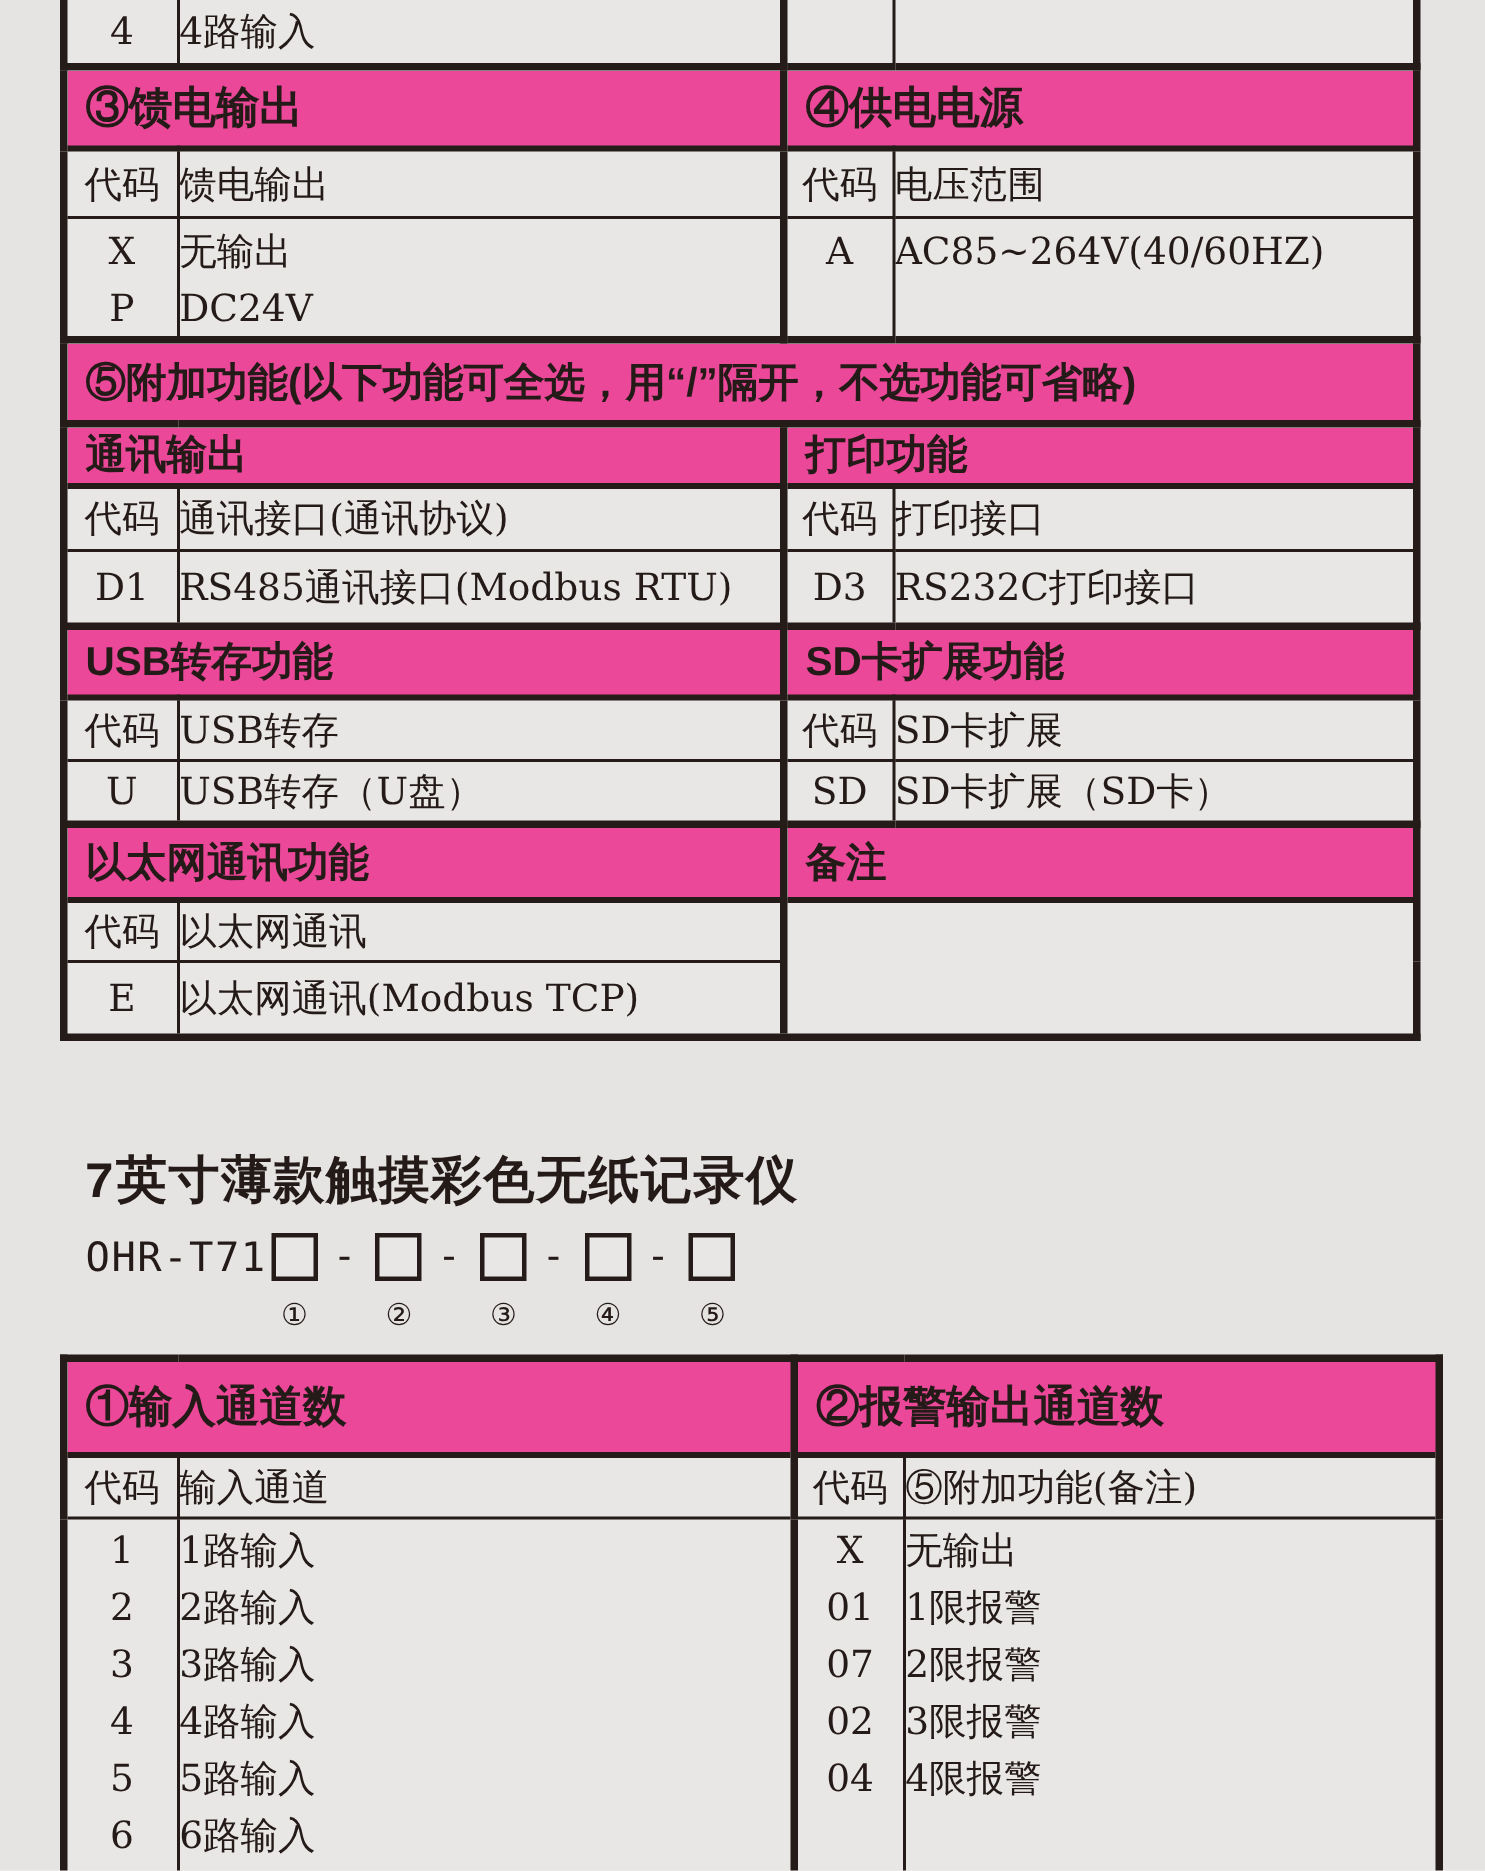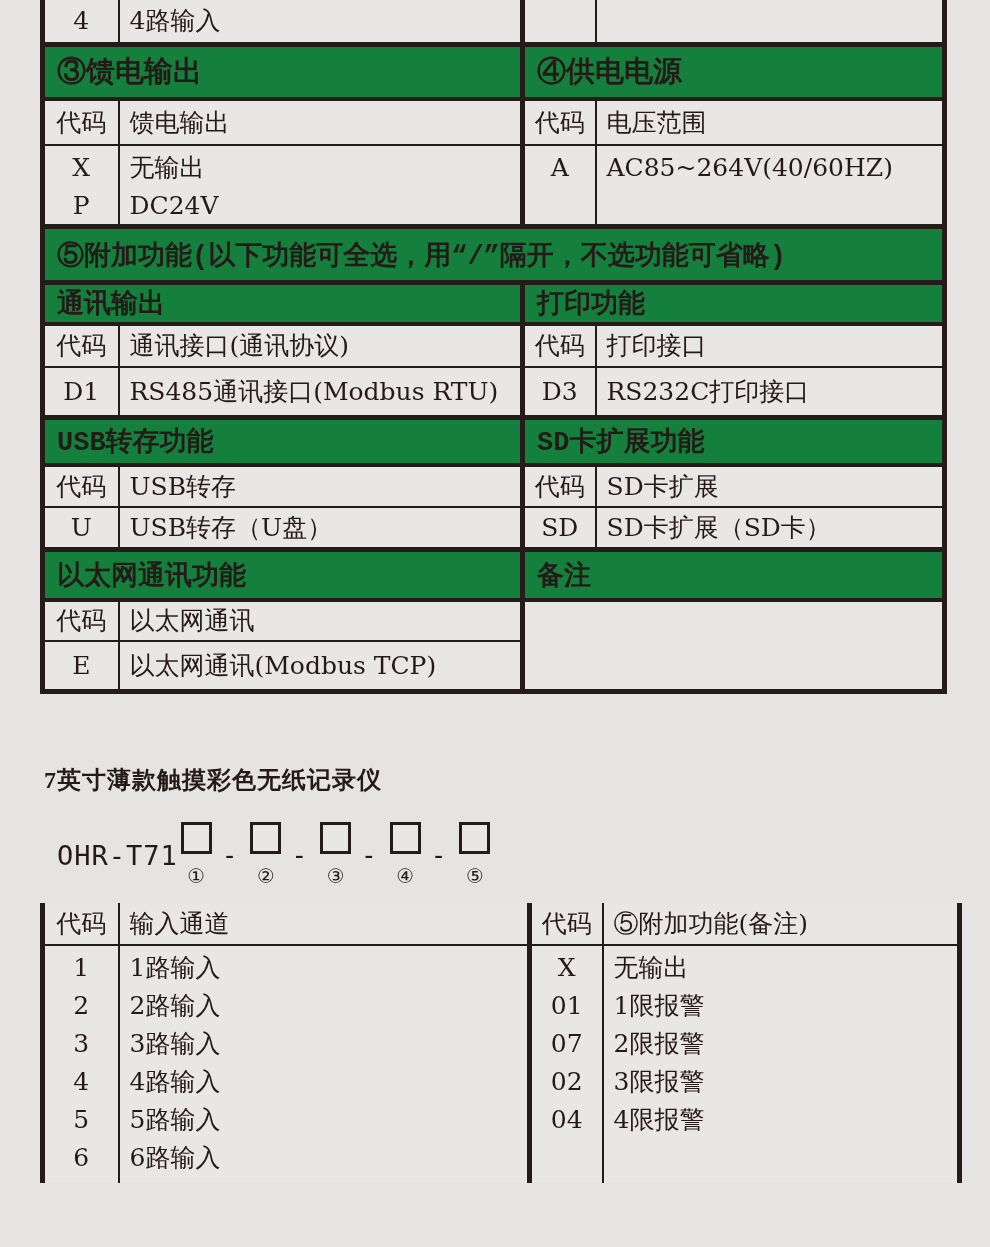--- a/index.html
+++ b/index.html
@@ -4,36 +4,36 @@
 <style>
   html,body{margin:0;padding:0}
   .page{position:relative;width:990px;height:1247px;overflow:hidden;
         background:#e6e3e3;color:#241b18;
         font-family:"DejaVu Serif","Liberation Serif",serif}
   table{border-collapse:collapse;table-layout:fixed;position:absolute;left:40px}
   .t1{top:0;width:902px}
   .t2{top:903px;width:917px}
   td{padding:0;background:#e9e6e6;border:0 solid #251c19;vertical-align:middle;
      font-size:25px;white-space:nowrap;overflow:hidden}
-  td.hd{background:#15803d;font-family:Liberation Mono, monospace;
+  td.hd{background:#ec4899;font-family:Liberation Sans, sans-serif;
         font-weight:bold;font-size:27px;padding-left:12px}
   td.hd.main{font-size:29px}
   .cc{text-align:center}
-  .ds{padding-left:10px}
+  .ds{}
   .blk{vertical-align:top;padding-top:2px}
   .ln{height:38px;display:flex;align-items:center}
   .cc .ln{justify-content:center}
   
   .bl5{border-left-width:5px}.br5{border-right-width:5px}
   .bt5{border-top-width:5px}.bb5{border-bottom-width:5px}
   .br2{border-right-width:2px}.bb2{border-bottom-width:2px}.bb4{border-bottom-width:4px}
   
-  .title{position:absolute;left:44px;top:764px;font-size:24px;font-weight:bold;
-         letter-spacing:1px;font-family:Liberation Serif, serif}
-  .model{position:absolute;left:57px;top:822px;display:flex;align-items:center;
+  .title{position:absolute;left:56px;top:764px;font-size:34px;font-weight:bold;
+         letter-spacing:1px;font-family:Liberation Mono, monospace}
+  .model{position:absolute;left:57px;top:822px;display:flex;align-items:flex-start;
          font-family:"DejaVu Sans Mono","Liberation Mono",monospace}
   .prefix{font-size:27px;line-height:33px;letter-spacing:1px}
   .slot{display:flex;flex-direction:column;align-items:center;margin-left:3px}
   .box{width:25px;height:26px;border:3px solid #251c19;background:#e9e6e6}
   .dash{line-height:33px;font-size:26px;margin:0 10px}
   .pos{margin-top:10px;font-size:20px;font-family:"DejaVu Sans","Liberation Sans",sans-serif}
 </style>
 </head>
 <body>
 
@@ -161,20 +161,24 @@
   </div>
 
   <table class="t2">
     <colgroup>
         <col style="width:76px">
         <col style="width:411px">
         <col style="width:73px">
         <col style="width:357px">
       </colgroup>
     <tbody>
+        <tr style="height:64px">
+      <td colspan="2" class="hd main bt5 bl5 br5 bb4">①输入通道数</td>
+      <td colspan="2" class="hd main bt5 br5 bb4">②报警输出通道数</td>
+    </tr>
     <tr style="height:42px">
       <td class="cc bl5 br2 bb2">代码</td>
       <td class="ds br5 bb2">输入通道</td>
       <td class="cc br2 bb2">代码</td>
       <td class="ds br5 bb2">⑤附加功能(备注)</td>
     </tr>
     <tr style="height:238px">
       <td class="blk cc bl5 br2">
         <div class="ln">1</div>
         <div class="ln">2</div>

